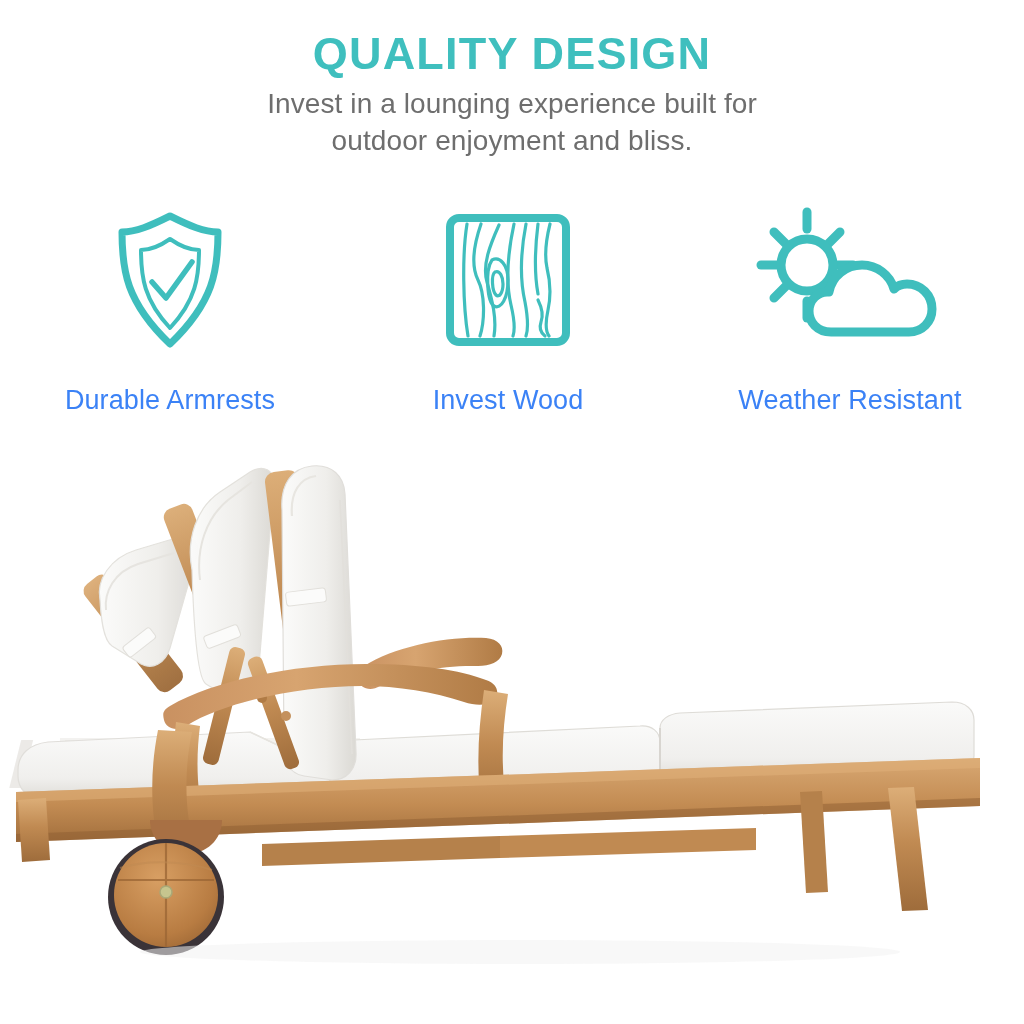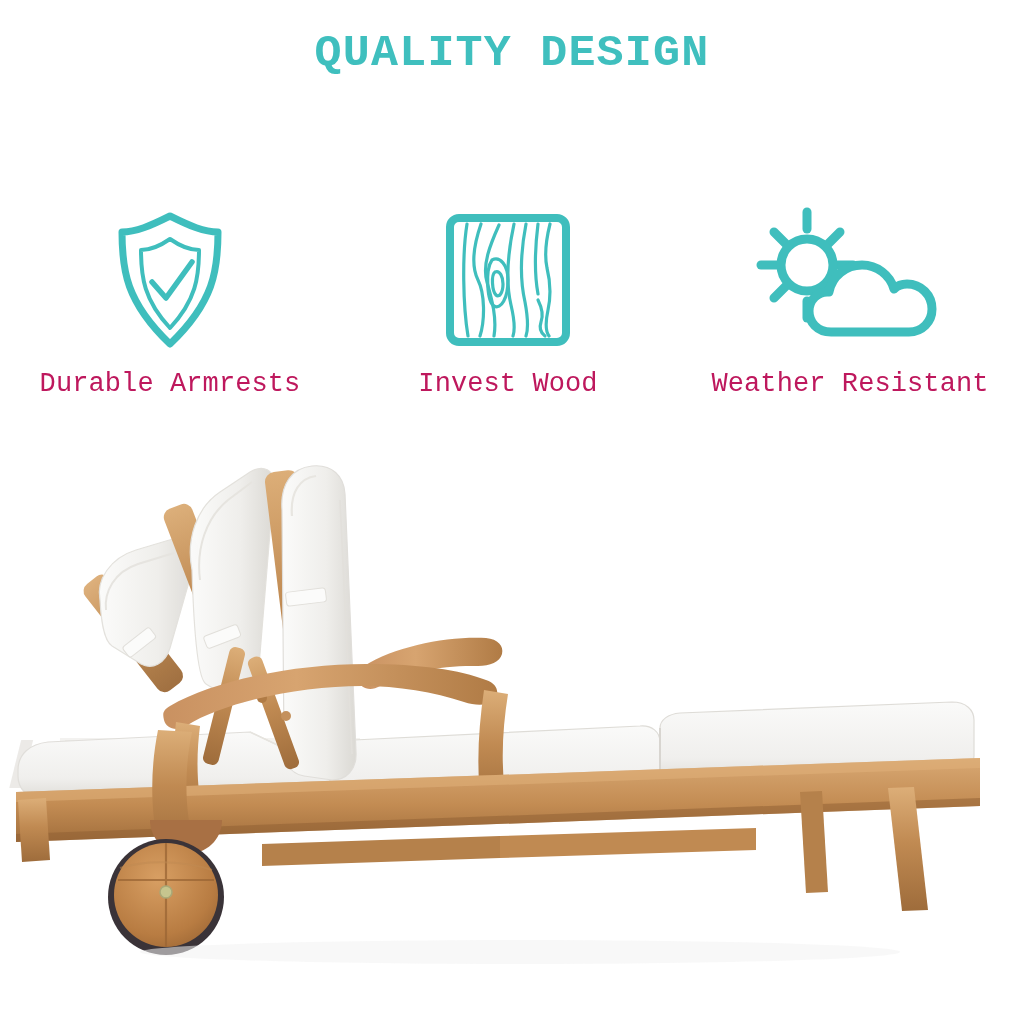--- a/index.html
+++ b/index.html
@@ -3,21 +3,21 @@
 <meta charset="utf-8">
 <style>
   * { margin:0; padding:0; box-sizing:border-box; }
   html,body{ width:1024px; height:1024px; }
   body{
     background:#ffffff;
     font-family:"Liberation Sans", sans-serif;
     overflow:hidden;
     position:relative;
   }
-  .page{ position:relative; width:1024px; height:1024px; background:#fff;font-family:Liberation Mono, monospace; }
+  .page{ position:relative; width:1024px; height:1024px; background:#fff; }
 
   
   .header{ position:absolute; left:0; top:30px; width:1024px; text-align:center; }
   .headline{
     font-size:45px; font-weight:bold; letter-spacing:1.2px;
     color:#3FBFBE; line-height:1.05;
   }
   .subtitle{
     margin-top:9px;
     font-size:28px; font-weight:300; color:#6E6E6E;
@@ -26,38 +26,42 @@
   .subtitle span{ display:block; }
 
   
   .features{
     position:absolute; left:0; top:205px; width:1024px;
     display:flex;
   }
   .feature{ flex:1; display:flex; flex-direction:column; align-items:center; }
   .feature .ico{ height:150px; display:flex; align-items:center; justify-content:center; }
   .feature .flabel{
-    margin-top:14px; font-size:27px; font-weight:300; color:#be185d;
+    margin-top:30px; font-size:27px; font-weight:300; color:#3b82f6;
     white-space:nowrap; letter-spacing:.1px;text-align:right;
   }
   .f1{ flex:0 0 340px; }
   .f2{ flex:0 0 336px; }
   .f3{ flex:0 0 348px; }
 
   
   .photo{ position:absolute; left:0; top:440px; width:1024px; height:584px; }
   .photo svg{ display:block; width:1024px; height:584px; }
 </style>
 </head>
 <body>
 
 <div class="page">
 
   <div class="header">
     <div class="headline">QUALITY DESIGN</div>
+    <div class="subtitle">
+      <span>Invest in a lounging experience built for</span>
+      <span>outdoor enjoyment and bliss.</span>
+    </div>
   </div>
 
   <div class="features">
 
     <div class="feature f1">
       <div class="ico">
         <svg width="120" height="140" viewBox="0 0 120 140" fill="none">
           <path d="M12 22 C26 22 40 16 60 6 C80 16 94 22 108 22
                    C108 60 104 92 60 134 C16 92 12 60 12 22 Z" stroke="#3FBEBD" stroke-width="7" stroke-linejoin="round" stroke-linecap="round" fill="none"></path>
           <path d="M31 40 C41 40 50 36 60 29 C70 36 79 40 89 40

